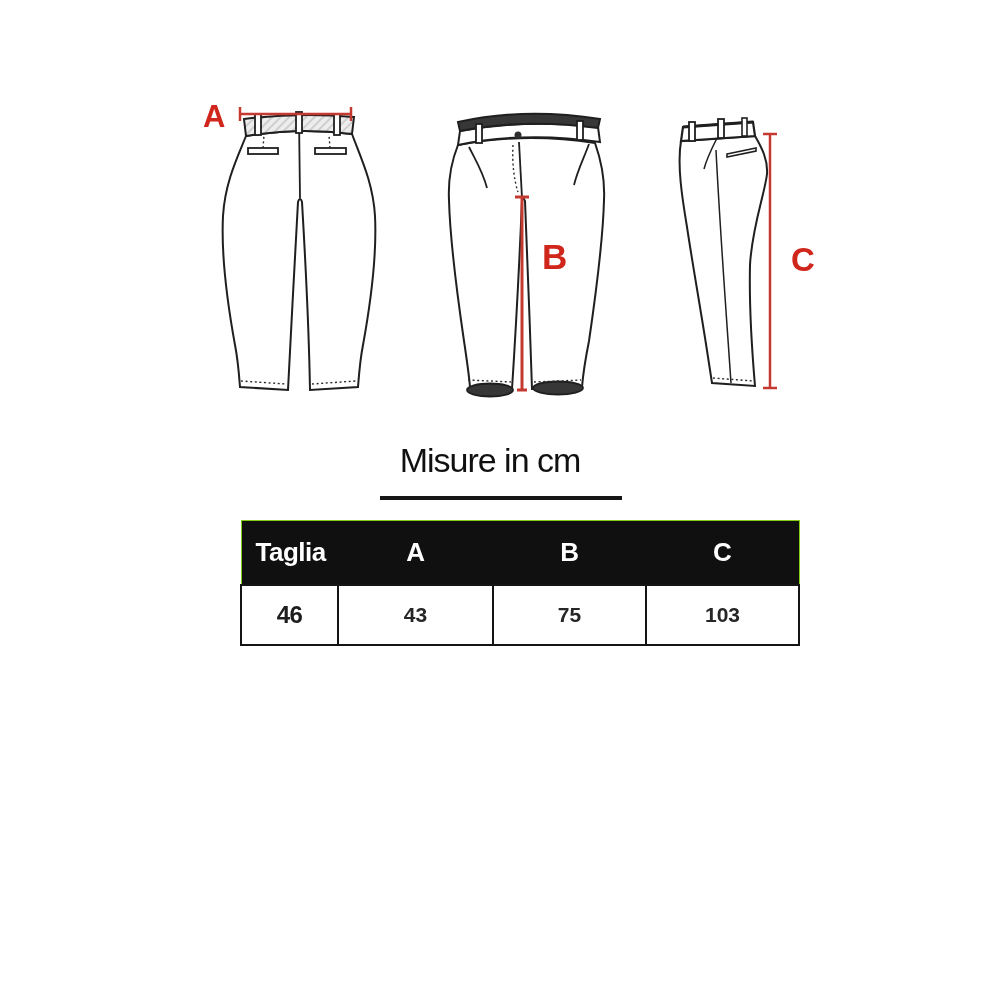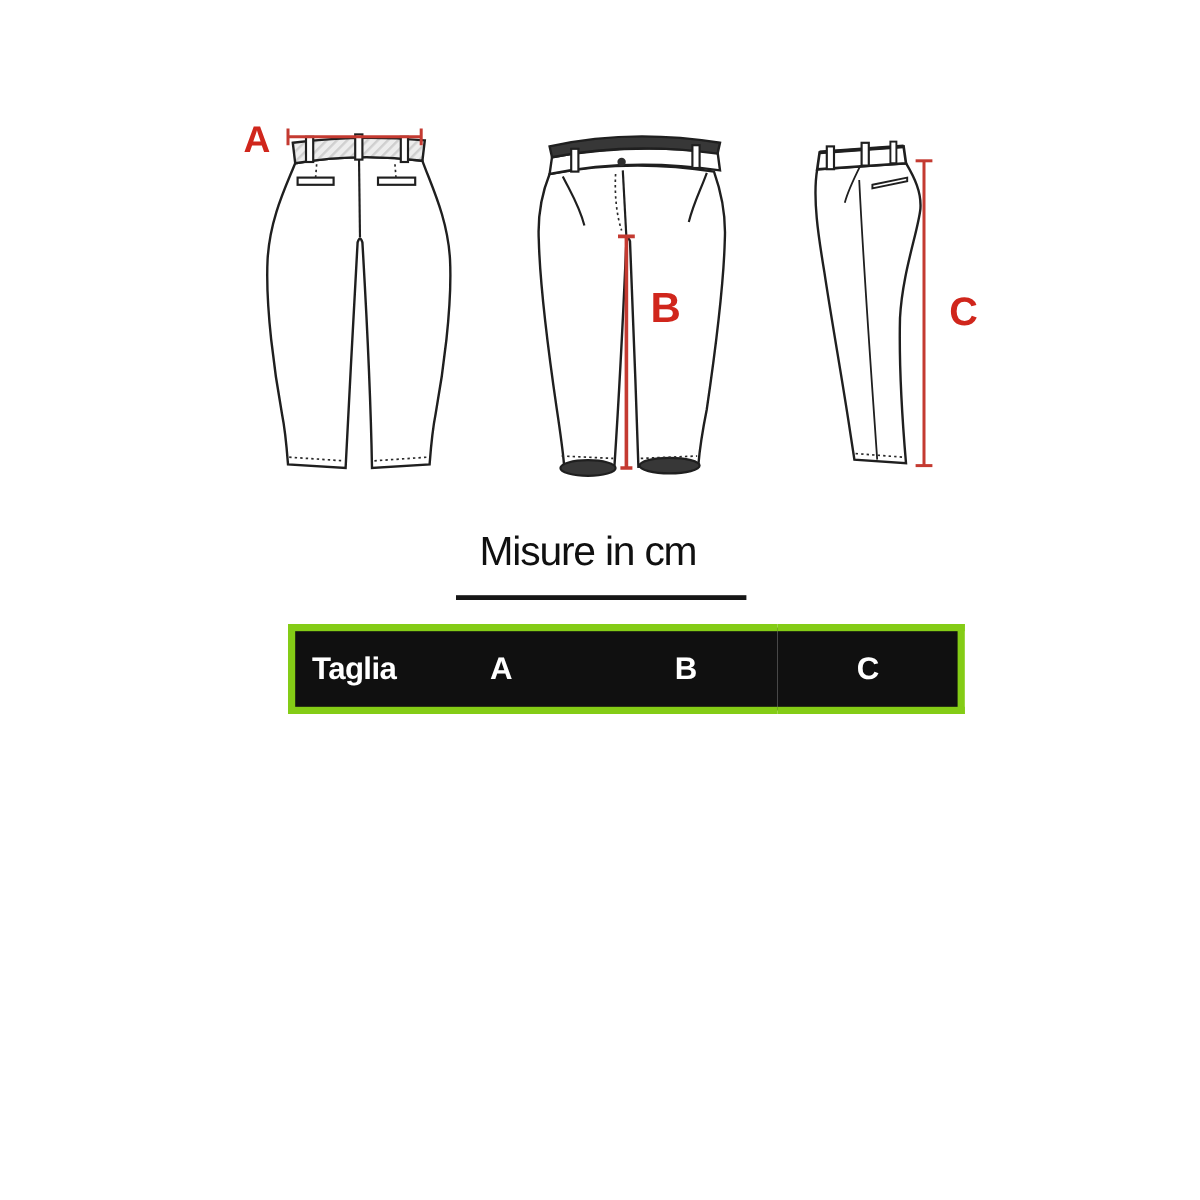--- a/index.html
+++ b/index.html
@@ -20,21 +20,21 @@
     position:absolute;top:441px;left:240px;width:500px;text-align:center;
     font-size:34px;font-weight:400;color:#101010;letter-spacing:-1px;
   }
   #title-underline{
     position:absolute;top:496px;left:380px;width:242px;height:4px;background:#161616;
   }
 
   #size-table-wrap{position:absolute;left:240px;top:520px;}
   table.size-table{
     border-collapse:collapse;table-layout:fixed;width:558px;
-    border:6px solid #84cc16;
+    border:1px solid #84cc16;
     padding-left:23px;
   }
   table.size-table col.c-taglia{width:97px;}
   table.size-table col.c-a{width:155px;}
   table.size-table col.c-b{width:153px;}
   table.size-table col.c-c{width:153px;}
   table.size-table thead th{
     background:#101010;color:#ffffff;height:63px;font-size:26px;font-weight:bold;
     letter-spacing:-0.5px;text-align:center;padding:0;
   }
@@ -172,17 +172,23 @@
       </colgroup>
       <thead>
         <tr>
           <th class="h-taglia">Taglia</th>
           <th>A</th>
           <th>B</th>
           <th>C</th>
         </tr>
       </thead>
       <tbody>
+        <tr>
+          <td class="size-cell">46</td>
+          <td class="val-cell">43</td>
+          <td class="val-cell">75</td>
+          <td class="val-cell">103</td>
+        </tr>
       </tbody>
     </table>
   </div>
 
 </div>
 
 </body></html>

